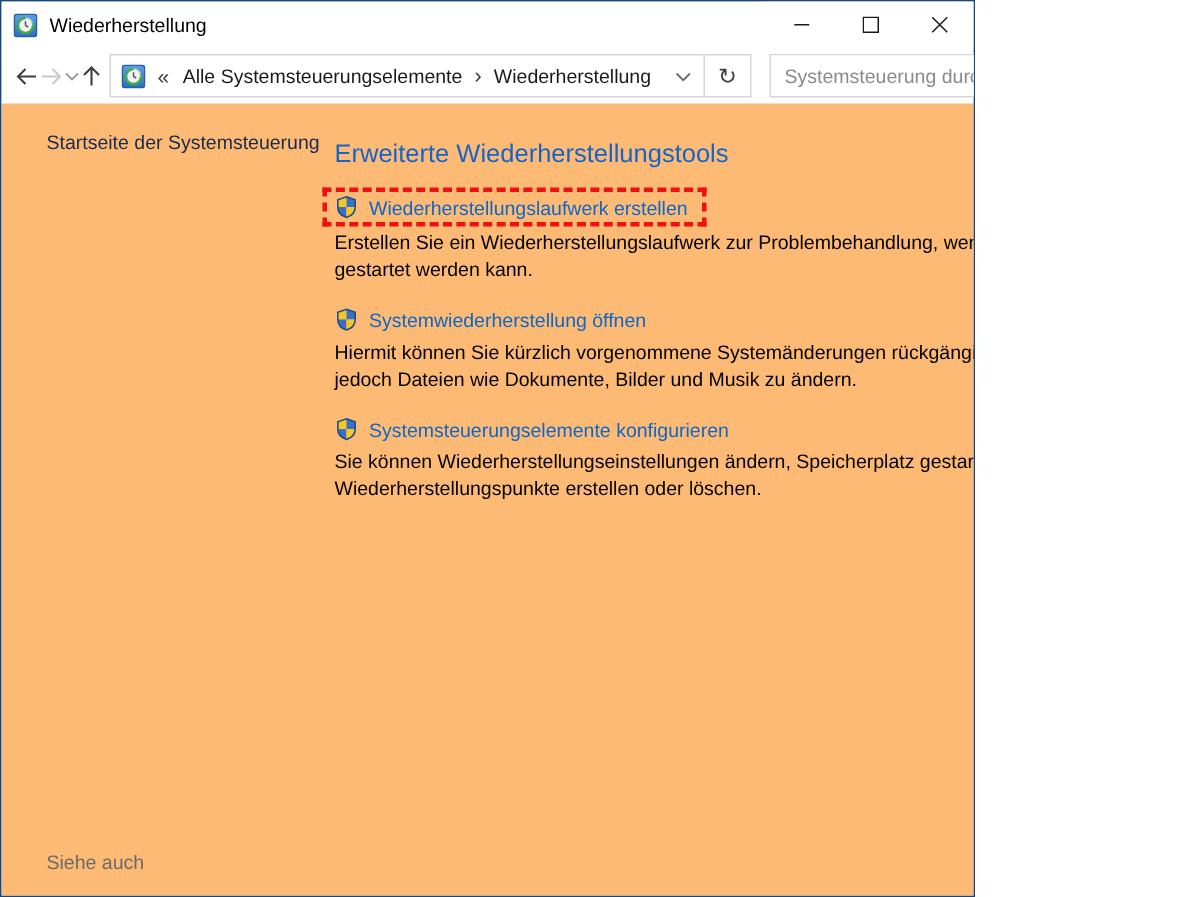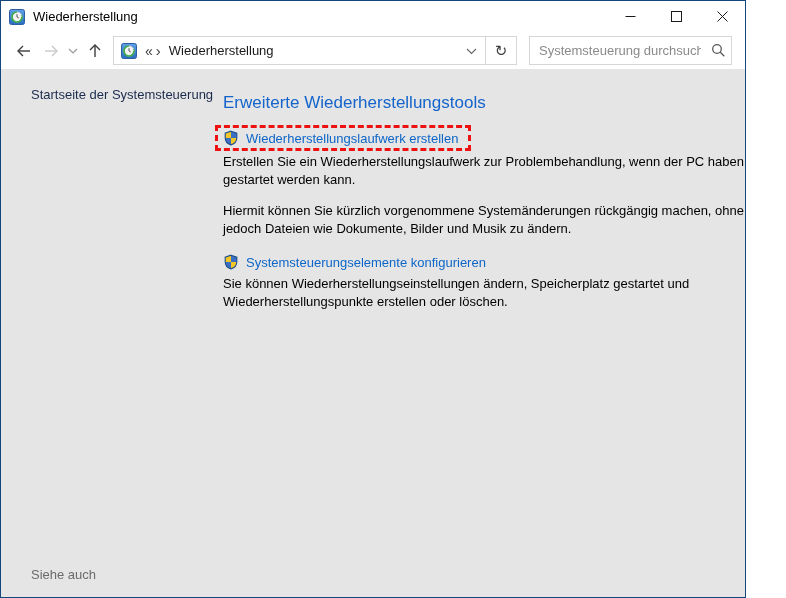--- a/index.html
+++ b/index.html
@@ -9,21 +9,21 @@
     --window-border:#16477c;
     --box-border:#d6d6d6;
     --placeholder-gray:#8a8a8a;
     --sidebar-dark:#1b2b4d;
     --gray-text:#6b6b6b;
     --help-blue:#1d74d9;
   }
   *{box-sizing:border-box;margin:0;padding:0;}
   html,body{width:786px;height:598px;}
   body{font-family:"Liberation Sans","DejaVu Sans",sans-serif;font-size:13px;color:#000;background:#fff;}
-  .window{width:746px;height:598px;border:1px solid var(--window-border);background:#fff;position:relative;overflow:hidden;}
+  .window{width:650px;height:598px;border:1px solid var(--window-border);background:#fff;position:relative;overflow:hidden;}
 
   
   .titlebar{height:31px;display:flex;align-items:center;padding-left:8px;background:#fff;}
   .titlebar .app-icon{width:16px;height:16px;flex:0 0 16px;}
   .titlebar .title{margin-left:8px;font-size:13px;color:#000;flex:1;white-space:nowrap;}
   .caption-buttons{display:flex;height:31px;}
   .caption-btn{width:46px;height:31px;display:flex;align-items:center;justify-content:center;background:#fff;border:none;cursor:default;}
 
   
   .toolbar{height:37px;display:flex;align-items:center;padding:0 13px 0 8px;background:#fff;}
@@ -38,21 +38,21 @@
   .addr-dropdown{width:28px;height:27px;display:flex;align-items:center;justify-content:center;border:none;background:transparent;}
   .addr-divider{width:1px;height:27px;background:var(--box-border);}
   .refresh-btn{width:30px;height:27px;display:flex;align-items:center;justify-content:center;border:none;background:transparent;
                font-family:"DejaVu Sans",sans-serif;font-size:15px;color:#3f3f3f;}
   .searchbox{width:203px;height:29px;border:1px solid var(--box-border);margin-left:12px;display:flex;align-items:center;background:#fff;}
   .searchbox input{flex:1;border:none;outline:none;height:100%;padding:0 4px 0 9px;font-family:inherit;font-size:13px;color:#000;min-width:0;}
   .searchbox input::placeholder{color:var(--placeholder-gray);}
   .search-btn{width:26px;height:27px;display:flex;align-items:center;justify-content:center;border:none;background:transparent;}
 
   
-  .content{position:relative;height:529px;background:#e5e5e5;}
+  .content{position:relative;height:529px;background:#fdba74;}
   .sidebar-home{position:absolute;left:30px;top:18px;color:var(--sidebar-dark);text-decoration:none;font-size:13px;cursor:pointer;}
   .see-also{position:absolute;left:30px;top:470px;margin-top:28px;}
   .see-also .hdr{color:var(--gray-text);font-size:13px;}
   .see-also .lnk{display:block;margin-top:13px;color:var(--sidebar-dark);text-decoration:none;font-size:13px;cursor:pointer;}
   .help-btn{position:absolute;left:759px;top:9px;width:19px;height:19px;border-radius:50%;
             background:radial-gradient(circle at 50% 35%, #3b8ae4 0%, var(--help-blue) 55%, #1258a8 100%);
             color:#fff;font-weight:bold;font-size:13px;display:flex;align-items:center;justify-content:center;border:none;}
 
   .main{position:absolute;left:222px;top:0;width:558px;}
   .main h1{margin-top:24px;font-size:17px;font-weight:400;color:var(--heading-blue);}
@@ -145,20 +145,21 @@
         <line x1="8" y1="3" x2="8" y2="15"></line>
           <polyline points="3,8 8,3 13,8"></polyline>
       </svg>
     </button>
 
     <div class="addressbar">
       <svg class="loc-icon">
           <use href="#ico-recovery"></use>
         </svg>
       <span class="crumb-collapsed">«</span>
+      <span class="crumb">Alle Systemsteuerungselemente</span>
       <span class="crumb-sep">›</span>
       <span class="crumb">Wiederherstellung</span>
       <span class="addr-spacer"></span>
       <button class="addr-dropdown">
         <svg width="11" height="8" fill="none" stroke="#6a6a6a" stroke-width="1.2">
           <polyline points="1,2 5.5,6.5 10,2"></polyline>
         </svg>
       </button>
       <span class="addr-divider"></span>
       <button class="refresh-btn">
@@ -192,20 +193,26 @@
         <span class="hl-box">
           <svg class="shield">
               <use href="#uac-shield"></use>
             </svg>
           <a class="tool-link">Wiederherstellungslaufwerk erstellen</a>
         </span>
         <div class="tool-desc">Erstellen Sie ein Wiederherstellungslaufwerk zur Problembehandlung, wenn der PC haben gestartet werden kann.</div>
       </div>
 
       <div class="tool">
+        <span class="link-row">
+          <svg class="shield">
+              <use href="#uac-shield"></use>
+            </svg>
+          <a class="tool-link">Systemwiederherstellung öffnen</a>
+        </span>
         <div class="tool-desc">Hiermit können Sie kürzlich vorgenommene Systemänderungen rückgängig machen, ohne dabei jedoch Dateien wie Dokumente, Bilder und Musik zu ändern.</div>
       </div>
 
       <div class="tool">
         <span class="link-row">
           <svg class="shield">
               <use href="#uac-shield"></use>
             </svg>
           <a class="tool-link">Systemsteuerungselemente konfigurieren</a>
         </span>

